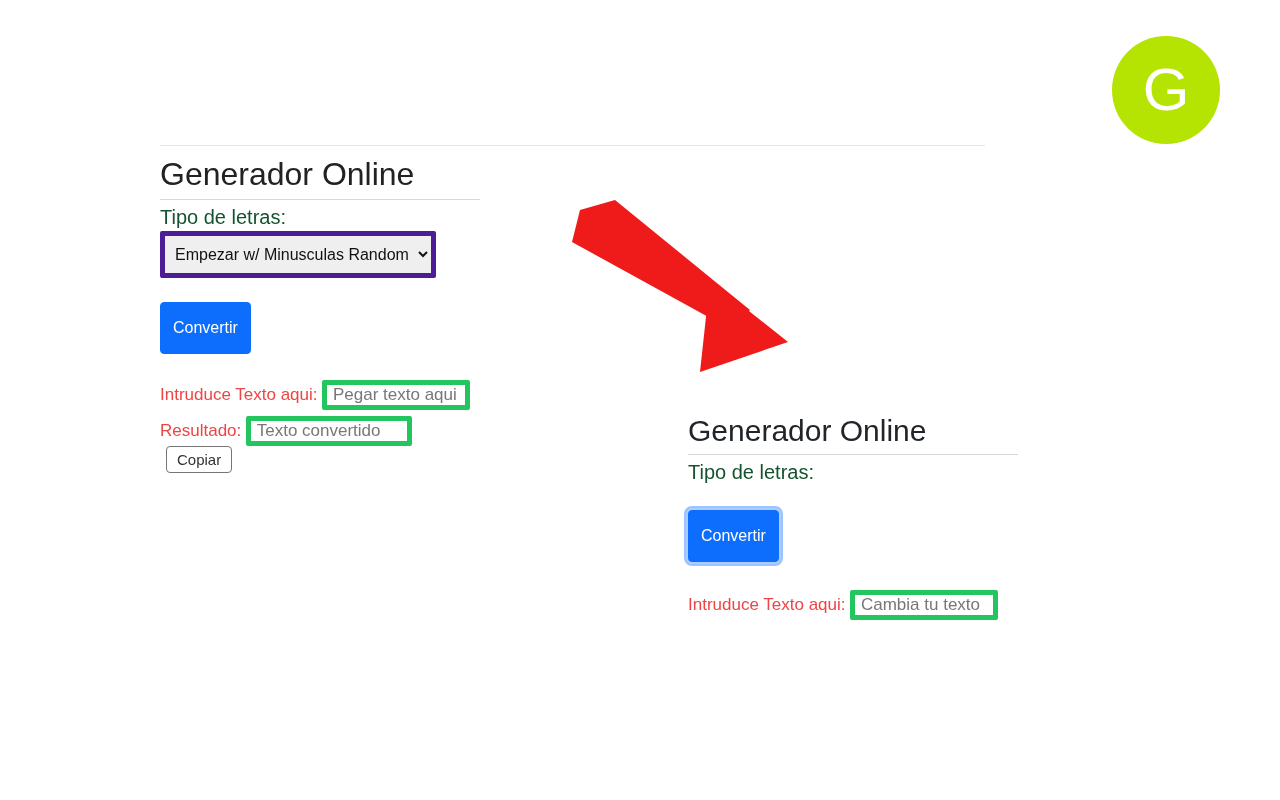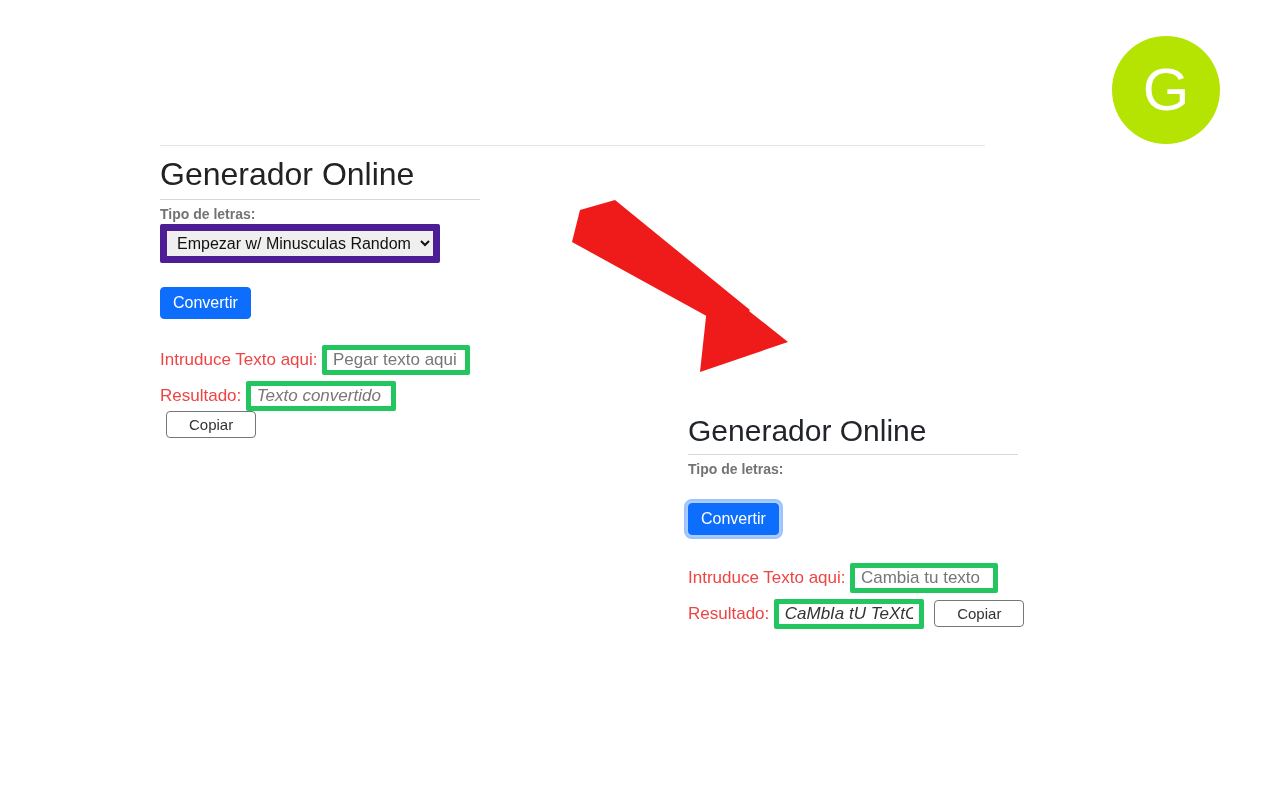--- a/index.html
+++ b/index.html
@@ -27,41 +27,40 @@
     font-weight: 400;
     margin: 10px 0 6px 0;
     color: #222;
   }
   .panel-1 .title-rule {
     border-bottom: 1px solid #d8d8d8;
     margin-bottom: 6px;
     width: 320px;
   }
   .label {
-    font-size: 14px;
-    color: #737373;
+    font-size: 20px;
+    color: #14532d;
     display: block;
     margin-bottom: 2px;
-    font-weight: bold;
   }
   .select {
     font-size: 16px;
-    padding: 3px 6px;
+    padding: 9px 6px;
     background: #efefef;
-    border: 7px solid #4c1d95;
+    border: 5px solid #4c1d95;
     border-radius: 2px;
     color: #111;
   }
   .btn-primary {
     display: inline-block;
     margin-top: 24px;
     background: #0d6efd;
     color: #fff;
     border: 1px solid #0d6efd;
-    padding: 6px 12px;
+    padding: 16px 12px;
     font-size: 16px;
     border-radius: 4px;
     cursor: pointer;
   }
   .btn-primary.focused {
     outline: 2px solid #9cc2ff;
     outline-offset: 2px;
     box-shadow: 0 0 0 3px rgba(13,110,253,.35);
   }
   .row {
@@ -73,25 +72,25 @@
     color: #ef4444;
   }
   .txt {
     font-size: 17px;
     padding: 0 6px;
     border: 5px solid #22c55e;
     border-radius: 2px;
     vertical-align: baseline;
   }
   .txt::placeholder { color: #777; }
-  .txt.small { width: 150px; color:#333;font-style:italic; }
+  .txt.small { width: 166px; color:#333; }
   .txt.input { width: 148px; }
   .btn-copy {
     font-size: 15px;
-    padding: 4px 22px;
+    padding: 4px 10px;
     border: 1px solid #767676;
     border-radius: 4px;
     background: #fff;
     color: #333;
     cursor: pointer;
     margin-left: 6px;
   }
 
   
   .panel-2 {
@@ -198,18 +197,13 @@
 
   <div>
     <button class="btn-primary focused">Convertir</button>
   </div>
 
   <div class="row">
     <span class="rlabel">Intruduce Texto aqui:</span>
     <input class="txt input" type="text" placeholder="Cambia tu texto" style="">
   </div>
 
-  <div class="row">
-    <span class="rlabel">Resultado:</span>
-    <input class="txt small" type="text" value="CaMbIa tU TeXtO" style="">
-    <button class="btn-copy">Copiar</button>
-  </div>
 </div>
 
 </body></html>

